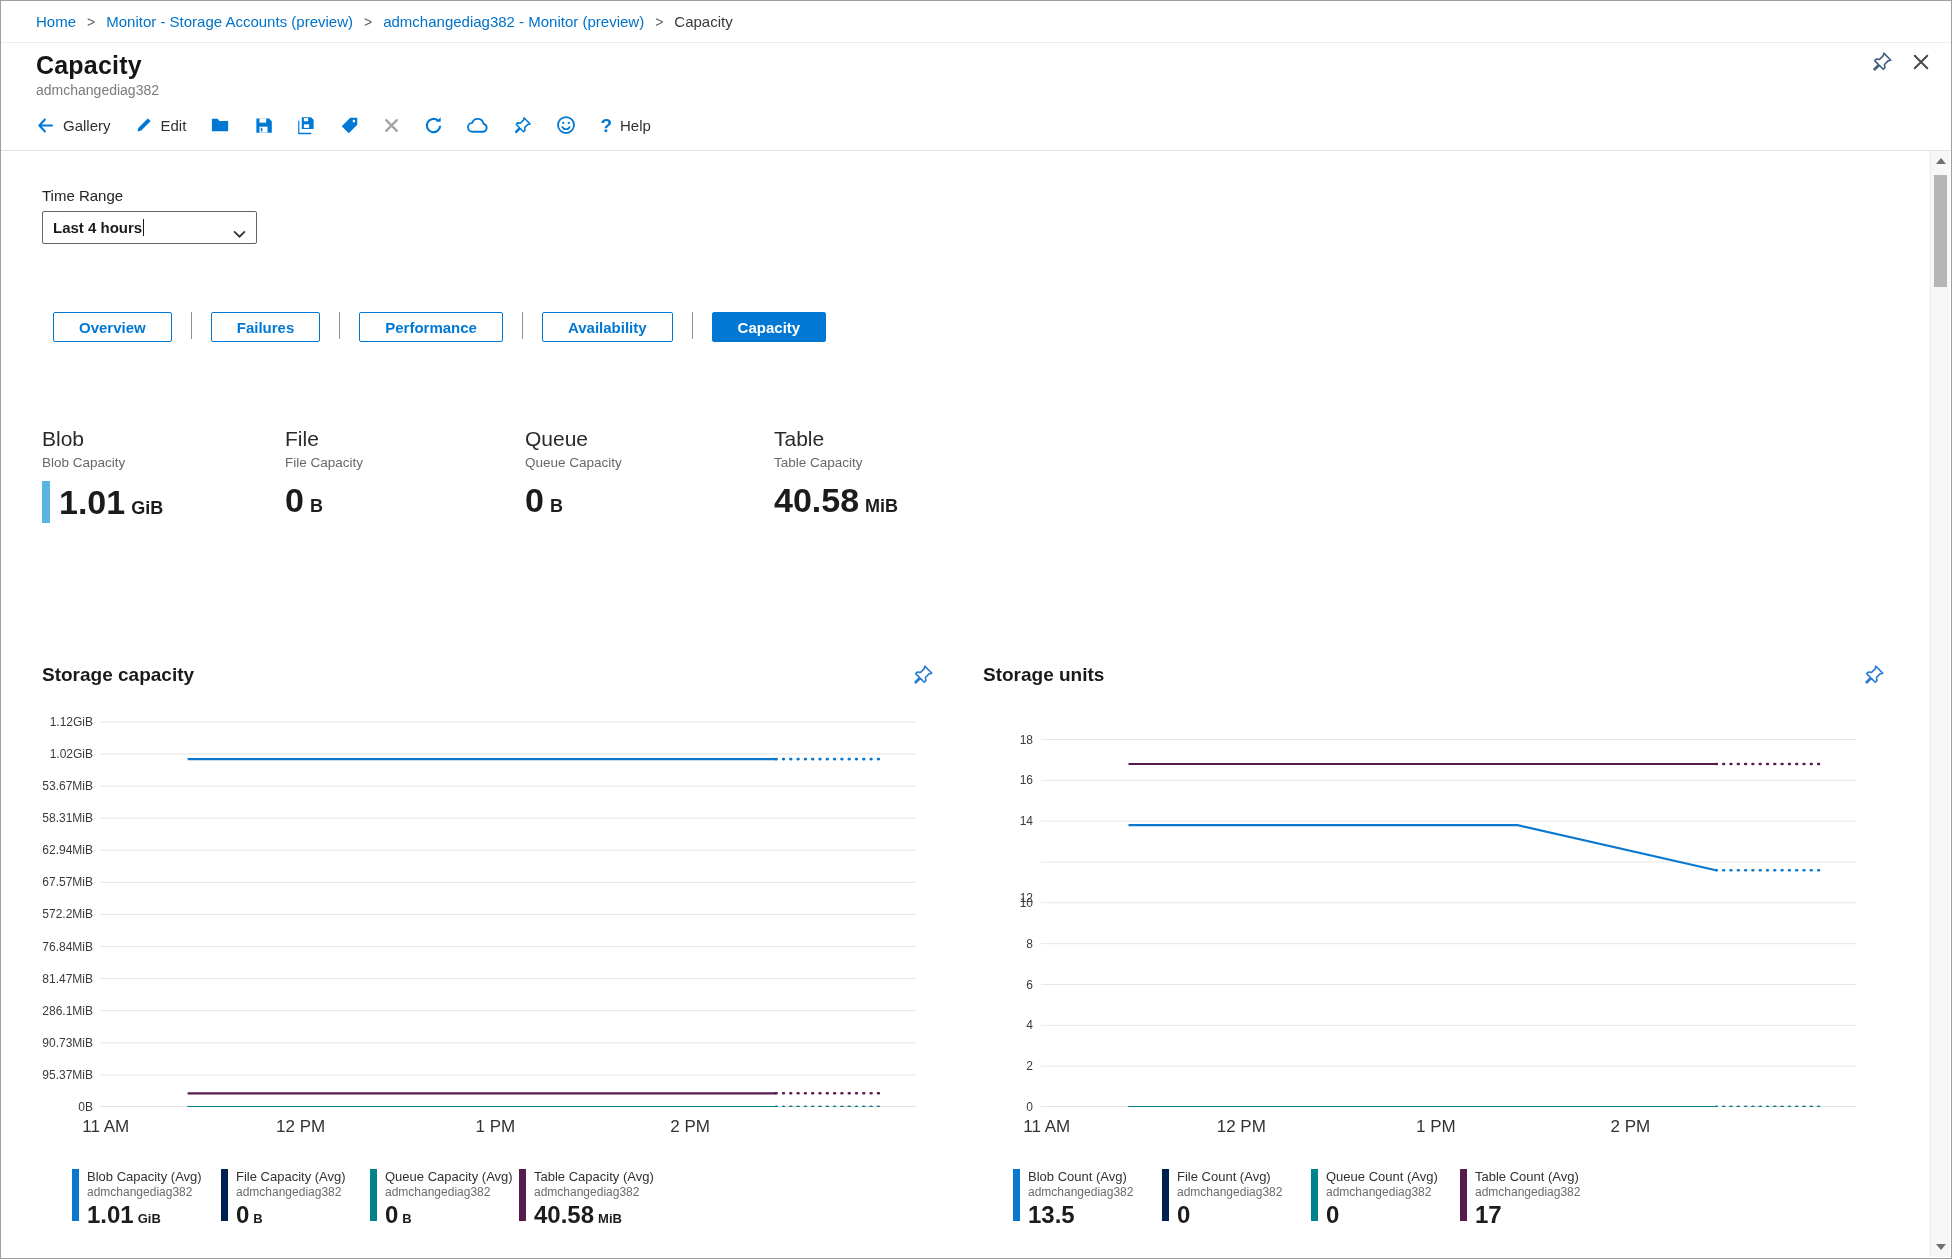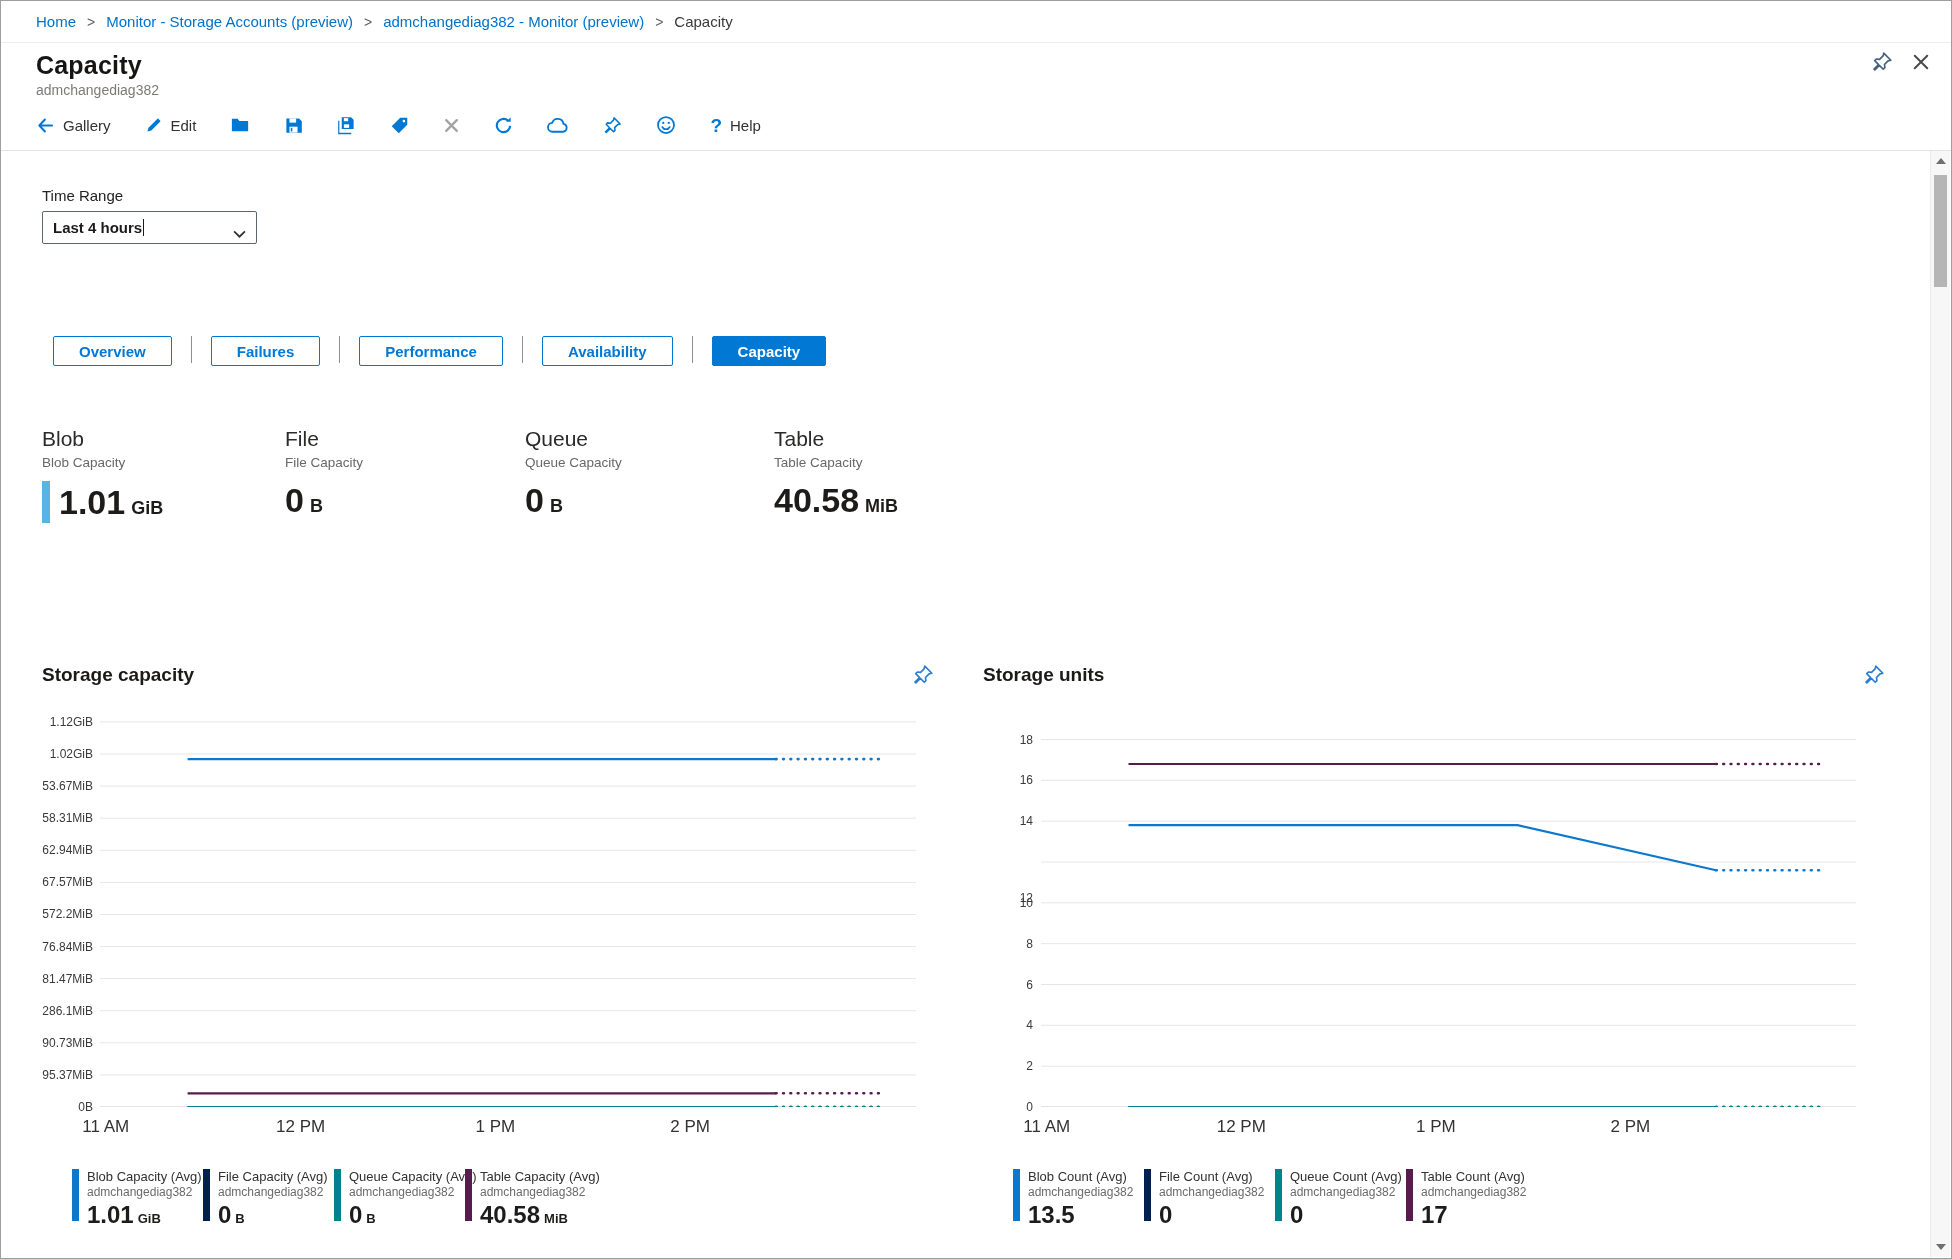--- a/index.html
+++ b/index.html
@@ -14,34 +14,34 @@
   .bc-sep { color:#605e5c; font-size:14px; }
 
   
   .page-header { position:absolute; top:50px; left:35px; }
   .page-title { font-size:25px; font-weight:700; color:#161514; letter-spacing:.2px; }
   .page-subtitle { font-size:14px; color:#7d7b78; margin-top:2px; }
   .header-pin { position:absolute; top:50px; right:58px; width:22px; height:22px; color:#44607f; cursor:pointer; }
   .header-close { position:absolute; top:51px; right:20px; width:20px; height:20px; cursor:pointer; }
 
   
-  .toolbar { position:absolute; top:106px; left:35px; height:36px; display:flex; align-items:center; gap:34px; font-size:15px; color:#323130;text-align:center; }
+  .toolbar { position:absolute; top:106px; left:35px; height:36px; display:flex; align-items:center; gap:24px; font-size:15px; color:#323130;text-align:center; }
   .tb-btn { display:flex; align-items:center; gap:8px; cursor:pointer; }
   .tb-btn svg { display:block; }
   .help-q { color:#0078d4; font-size:19px; font-weight:700; line-height:1; }
   .toolbar-divider { position:absolute; top:149px; left:0; right:0; height:1px; background:#e3e3e3; }
 
   
   .time-range-label { position:absolute; top:186px; left:41px; font-size:15px; color:#252423; }
   .time-range-select { position:absolute; top:210px; left:41px; width:215px; height:33px; border:1px solid #5a6770; border-radius:2px; background:#fff; display:flex; align-items:center; padding:0 34px 0 10px; font-size:15px; color:#1b1b1b; cursor:pointer;font-weight:bold; }
   .caret { display:inline-block; width:1px; height:17px; background:#1b1b1b; margin-left:1px; }
   .select-chevron { position:absolute; right:10px; top:12px; }
 
   
-  .tabs { position:absolute; top:311px; left:52px; display:flex; align-items:flex-start;margin-top:24px; }
+  .tabs { position:absolute; top:311px; left:52px; display:flex; align-items:flex-start; }
   .tab { height:30px; padding:0 25px; display:flex; align-items:center; border:1px solid #0078d4; border-radius:2px; background:#fff; color:#0078d4; font-size:15px; font-weight:700; cursor:pointer; white-space:nowrap; }
   .tab.selected { background:#0078d4; color:#fff; }
   .tab-sep { width:1px; height:27px; background:#8f8f8f; margin:0 19px; }
 
   
   .metrics { position:absolute; top:426px; left:41px; display:flex; }
   .metric:nth-child(1){ width:243px; } .metric:nth-child(2){ width:240px; }
   .metric:nth-child(3){ width:249px; } .metric:nth-child(4){ width:230px; }
   .metric-title { font-size:21px; color:#2b2a29; }
   .metric-sub { font-size:13.5px; color:#6a6866; margin-top:4px; }
@@ -59,21 +59,21 @@
   .chart-pin { width:22px; height:22px; color:#2b7cd3; cursor:pointer; }
   .plot-wrap { position:relative; margin-top:26px; height:392px; }
   .y-labels { position:absolute; top:0; height:100%; }
   #chart-0 .y-labels { left:0; width:51px; }
   #chart-1 .y-labels { left:20px; width:30px; }
   .y-label { position:absolute; right:0; height:15px; display:flex; justify-content:flex-end; overflow:hidden; white-space:nowrap; font-size:12px; color:#3b3a39; width:100%; }
   .plot-area { position:absolute; top:0; left:58px; }
   .x-labels { position:absolute; top:402px; left:58px; }
   .x-label { position:absolute; transform:translateX(-50%); font-size:17px; color:#333; white-space:nowrap; }
   .legend { margin-top:62px; padding-left:30px; display:flex; }
-  .legend-item { width:131px; display:flex; cursor:pointer; }
+  .legend-item { width:149px; display:flex; cursor:pointer; }
   .legend-bar { width:7px; height:52px; margin-right:8px; flex:none; }
   .legend-name { font-size:13px; color:#323130; white-space:nowrap; }
   .legend-sub { font-size:12px; color:#6b6b6b; margin-top:1px; }
   .legend-value { font-size:24px; font-weight:700; color:#1d1c1b; margin-top:2px; }
   .legend-unit { font-size:13px; font-weight:700; margin-left:4px; }
 
   
   .scrollbar { position:absolute; top:150px; right:1px; bottom:1px; width:20px; background:#f7f7f7; border-left:1px solid #ebebeb; }
   .scroll-btn { position:absolute; left:0; right:0; height:20px; display:flex; align-items:center; justify-content:center; cursor:pointer; }
   .scroll-btn.up { top:0; } .scroll-btn.down { bottom:0; }

